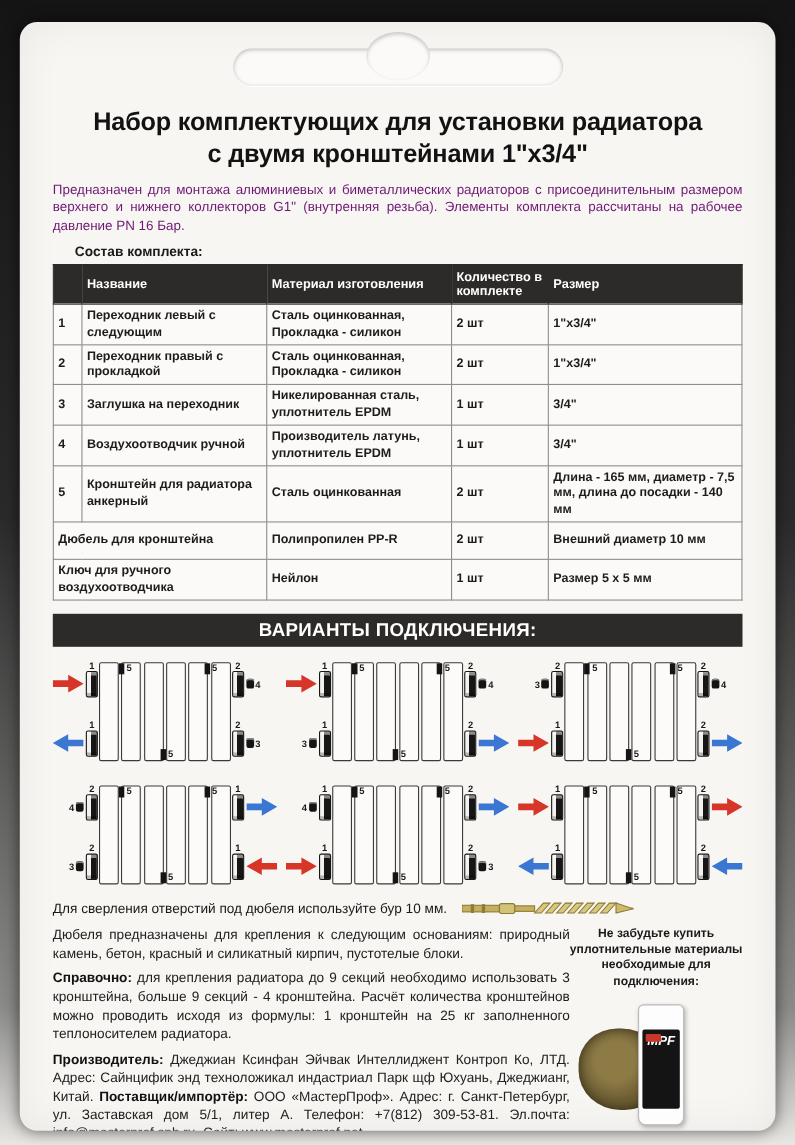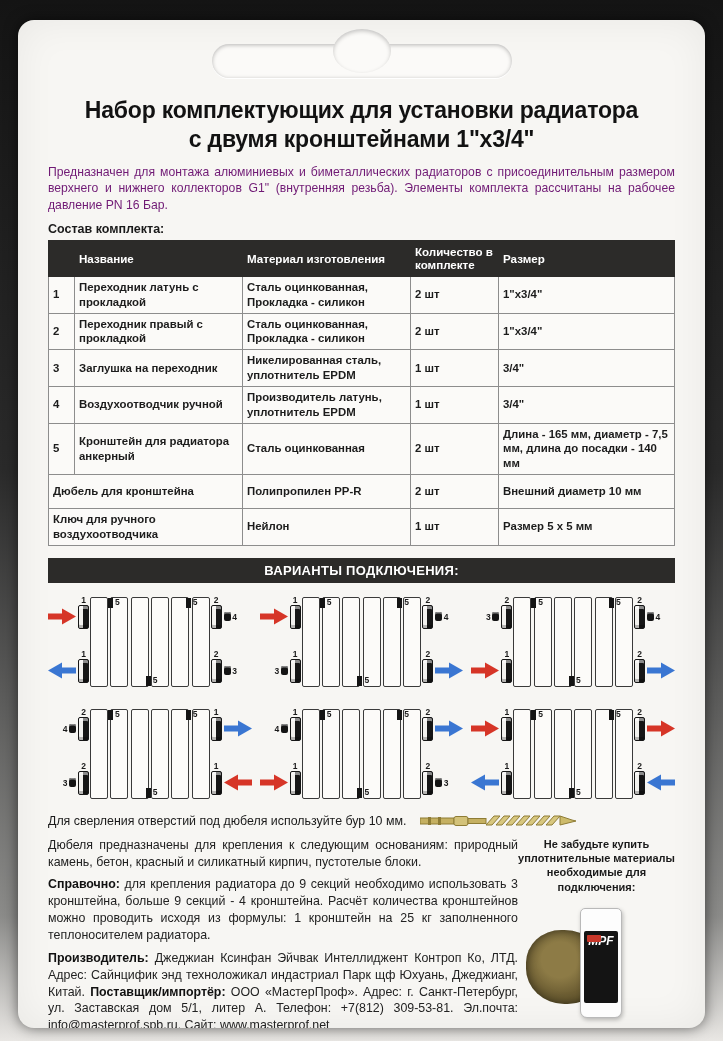--- a/index.html
+++ b/index.html
@@ -16,28 +16,28 @@
     padding:4px 30px;
   }
   
   .slot { position:absolute; left:50%; top:24px; transform:translateX(-50%); width:300px; height:34px;
     background:#fbfaf8; border-radius:17px; box-shadow:inset 0 1px 4px rgba(0,0,0,.28), 0 1px 0 #fff; }
   .slot::after { content:""; position:absolute; left:50%; top:-15px; transform:translateX(-50%);
     width:58px; height:44px; background:#fbfaf8; border-radius:50%;
     box-shadow:inset 0 2px 4px rgba(0,0,0,.22); }
   .title { margin-top:72px; text-align:center; font-weight:bold; font-size:23px; line-height:1.28; color:#121212; letter-spacing:-.2px; }
   .desc { margin-top:9px; font-size:12.2px; line-height:1.34; text-align:justify; color:#701a75; }
-  .kit-label { margin-top:9px; font-size:12.5px; font-weight:bold; }
+  .kit-label { margin-top:9px; font-size:12.5px; font-weight:bold;margin-left:20px; }
   table { width:100%; border-collapse:collapse; margin-top:4px; table-layout:fixed; }
   th,td { border:1px solid #8d8d8d; font-weight:bold; text-align:left; vertical-align:middle; padding:3px 4px; }
   thead th { background:#2c2b29; color:#fff; font-size:11.6px; height:36px; border-color:#2c2b29; }
   tbody td { font-size:11.4px; line-height:1.3; height:34px; background:#fbfaf8; color:#1c1c1c; }
   col.c-num{width:26px;} col.c-name{width:168px;} col.c-mat{width:168px;} col.c-qty{width:88px;}
   .variants-bar { margin-top:12px; background:#2c2b29; color:#fff; text-align:center;
-    font-weight:bold; font-size:13px; padding:5px 0; letter-spacing:.3px; }
+    font-weight:bold; font-size:17px; padding:5px 0; letter-spacing:.3px; }
   
   .grid { margin-top:10px; display:grid; grid-template-columns:repeat(3,1fr); column-gap:8px; row-gap:14px; }
   .diagram { position:relative; height:98px; }
   .radiator { position:absolute; left:42px; right:42px; top:4px; bottom:4px; display:flex; gap:2.5px; }
   .section { flex:1; border:1.6px solid #3a3a3a; background:#fcfbf9; border-radius:2px; }
   .corner { position:absolute; display:flex; align-items:center; gap:2px; height:26px; }
   .c-tl,.c-bl { left:0; width:41px; justify-content:flex-end; }
   .c-tr,.c-br { left:calc(100% - 41px); width:60px; justify-content:flex-start; }
   .c-tl,.c-tr { top:11px; } .c-bl,.c-br { bottom:7px; }
   .fit { position:relative; width:11px; height:24px; flex:none; }
@@ -101,21 +101,21 @@
         <th></th>
         <th>Название</th>
         <th>Материал изготовления</th>
         <th>Количество в комплекте</th>
         <th>Размер</th>
       </tr>
     </thead>
     <tbody>
         <tr>
           <td>1</td>
-          <td>Переходник латунь с прокладкой</td>
+          <td>Переходник левый с следующим</td>
           <td>Сталь оцинкованная, Прокладка - силикон</td>
           <td>2 шт</td>
           <td>1"x3/4"</td>
         </tr>
         <tr>
           <td>2</td>
           <td>Переходник правый с прокладкой</td>
           <td>Сталь оцинкованная, Прокладка - силикон</td>
           <td>2 шт</td>
           <td>1"x3/4"</td>

